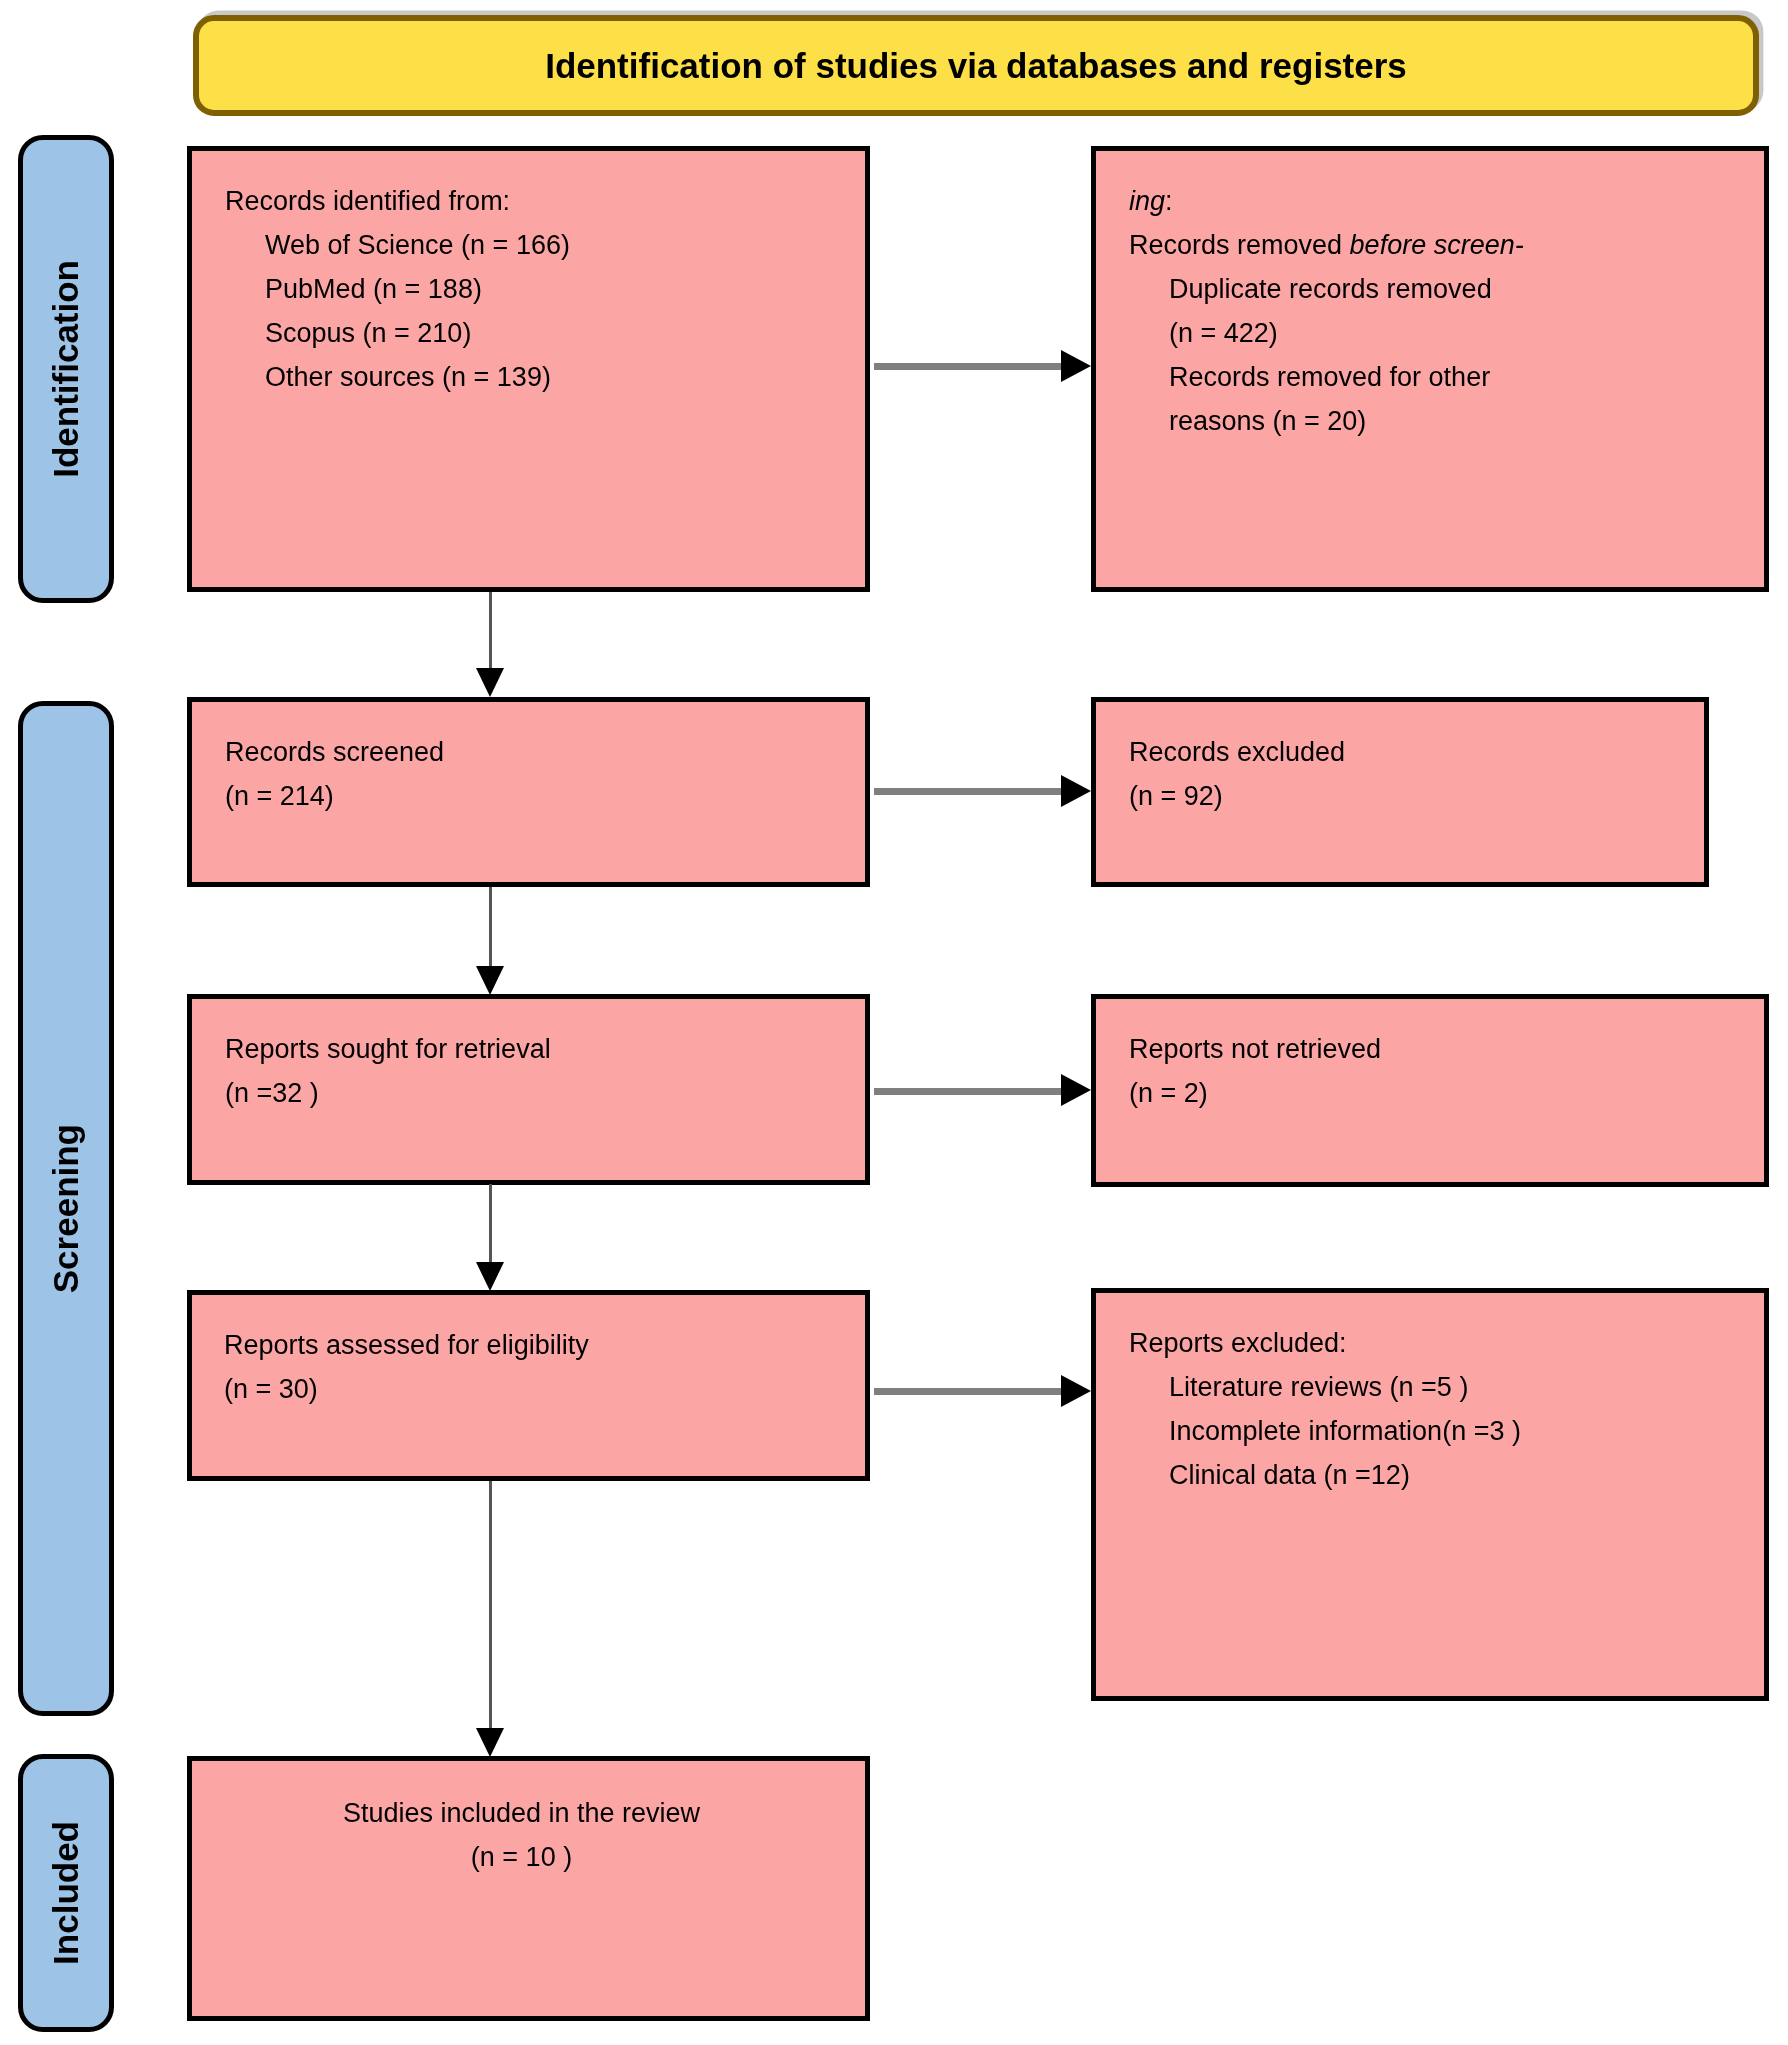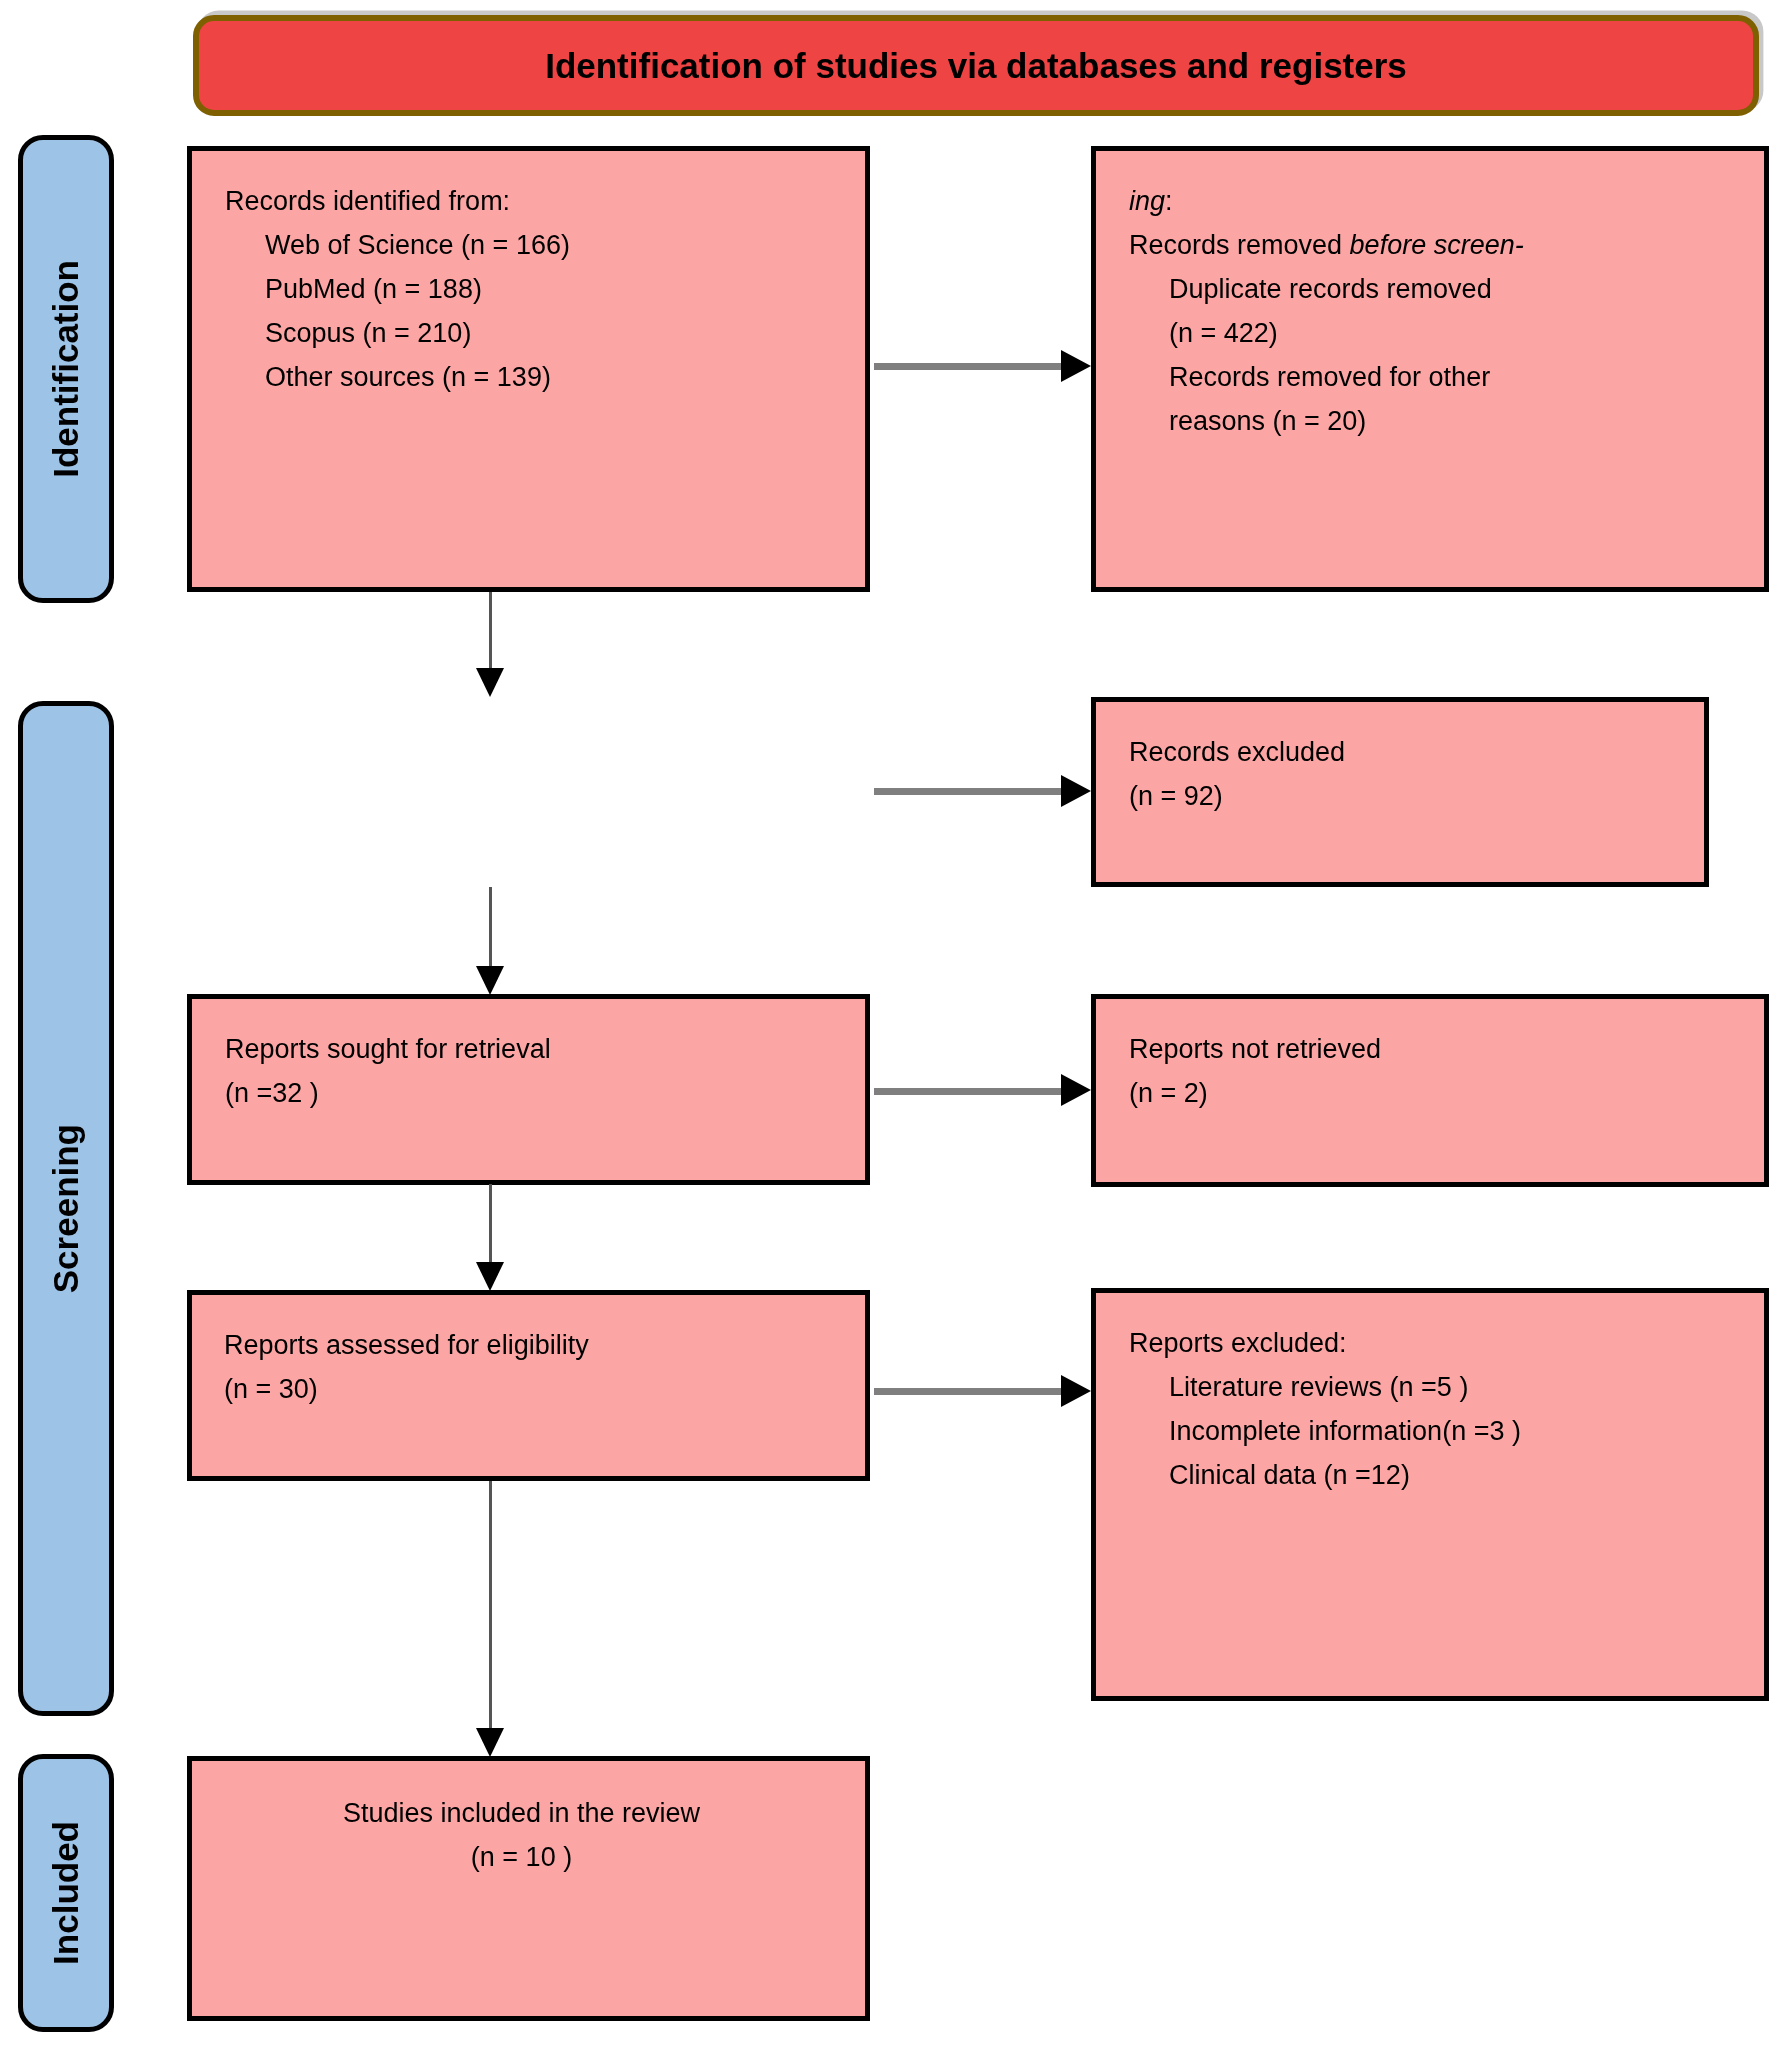--- a/index.html
+++ b/index.html
@@ -8,21 +8,21 @@
     width:1788px;height:2046px;
     background:#ffffff;
     font-family:"Liberation Sans",sans-serif;
     color:#000;
     overflow:hidden;
   }
   
   .title-bar{
     position:absolute;left:193px;top:15.4px;width:1566px;height:101px;
     box-sizing:border-box;
-    background:#ef4444;
+    background:#fde047;
     border:6.6px solid #7F6000;
     border-radius:21px;
     display:flex;align-items:center;justify-content:center;
     box-shadow:4.4px -4.4px 0 #c8c8c8;
   }
   .title-bar span{font-weight:bold;font-size:35px;}
   
   .stage{
     position:absolute;left:18px;width:96px;
     box-sizing:border-box;
@@ -113,20 +113,24 @@
 
   <div class="box box-removed">
     <div><span class="it">ing</span><span>:</span></div>
     <div><span>Records removed </span><span class="it">before screen-</span></div>
     <div class="ind">Duplicate records removed</div>
     <div class="ind">(n = 422)</div>
     <div class="ind">Records removed for other</div>
     <div class="ind">reasons (n = 20)</div>
   </div>
 
+  <div class="box box-screened">
+    <div>Records screened</div>
+    <div>(n = 214)</div>
+  </div>
   <div class="box box-excluded">
     <div>Records excluded</div>
     <div>(n = 92)</div>
   </div>
 
   <div class="box box-sought">
     <div>Reports sought for retrieval</div>
     <div>(n =32 )</div>
   </div>
   <div class="box box-notretrieved">

